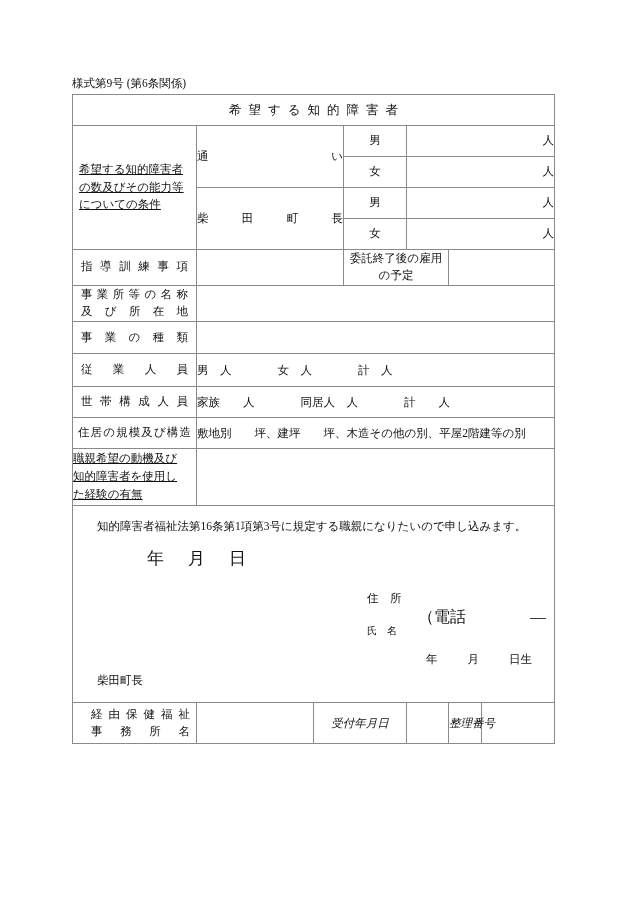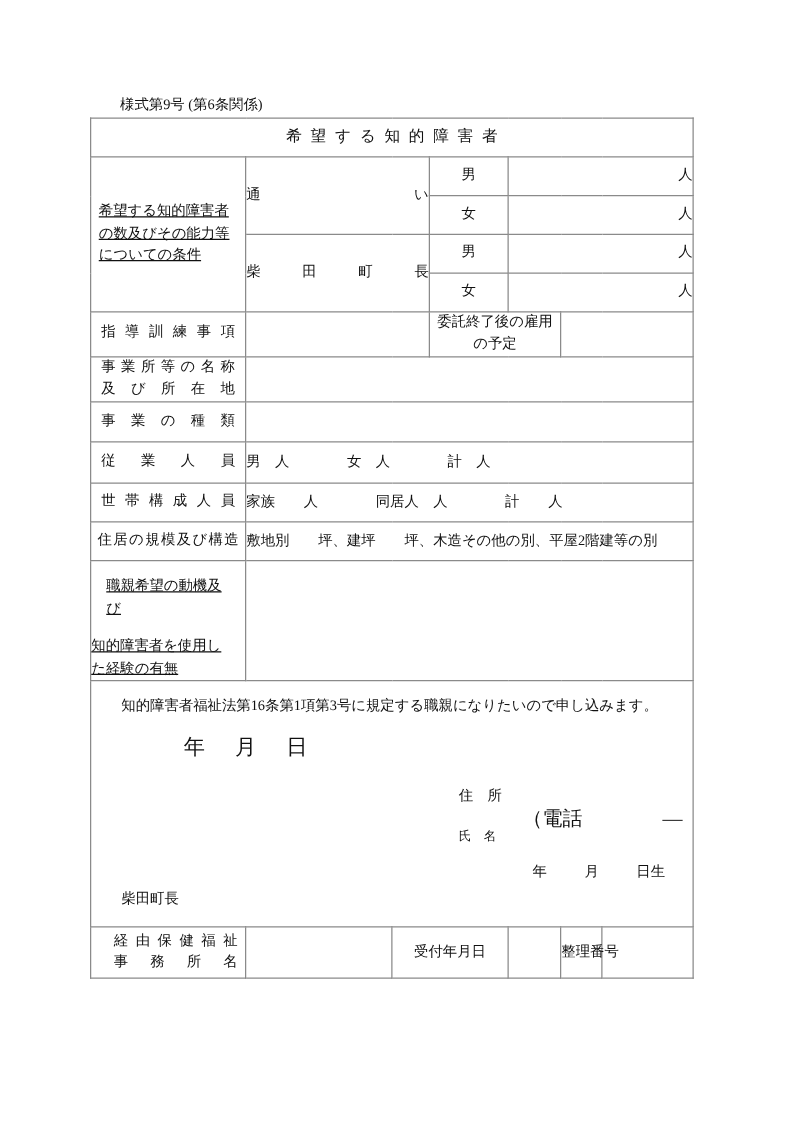--- a/index.html
+++ b/index.html
@@ -21,21 +21,20 @@
     width: 630px;
     height: 903px;
   }
   .form-number {
     position: absolute;
     left: 72px;
     top: 76px;
     font-size: 11.5px;
     letter-spacing: 0px;
     white-space: nowrap;
-    margin-left: 24px;
   }
   table.main-table {
     position: absolute;
     left: 72px;
     top: 94px;
     width: 482px;
     border-collapse: collapse;
     table-layout: fixed;
   }
   table.main-table td {
@@ -176,20 +175,21 @@
     text-align: justify;
     text-align-last: justify;
     padding: 0 6px;
     font-size: 11.5px;
     line-height: 1.5;
     margin-left: 12px;
   }
   .footer-mid {
     text-align: center;
     font-size: 11.5px;
+    font-style: italic;
   }
 </style>
 </head>
 <body>
 
 <div class="page">
 
   <div class="form-number">様式第9号 (第6条関係)</div>
 
   <table class="main-table">
@@ -278,21 +278,21 @@
 
     <tr style="height:31px">
       <td>
         <span class="spread-narrow">住居の規模及び構造</span>
       </td>
       <td colspan="6" class="cell-left">敷地別　　坪、建坪　　坪、木造その他の別、平屋2階建等の別</td>
     </tr>
 
     <tr style="height:57px">
       <td class="desc-cell">
-        <span class="plain-left" style="padding:12px">職親希望の動機及び</span>
+        <span class="plain-left" style="padding:0">職親希望の動機及び</span>
         <span class="plain-left" style="padding:0">知的障害者を使用し</span>
         <span class="plain-left" style="padding:0">た経験の有無</span>
       </td>
       <td colspan="6" class="cell-left"></td>
     </tr>
 
     <tr>
       <td class="statement-cell" colspan="7">
         <div class="stmt-main">知的障害者福祉法第16条第1項第3号に規定する職親になりたいので申し込みます。</div>
 

